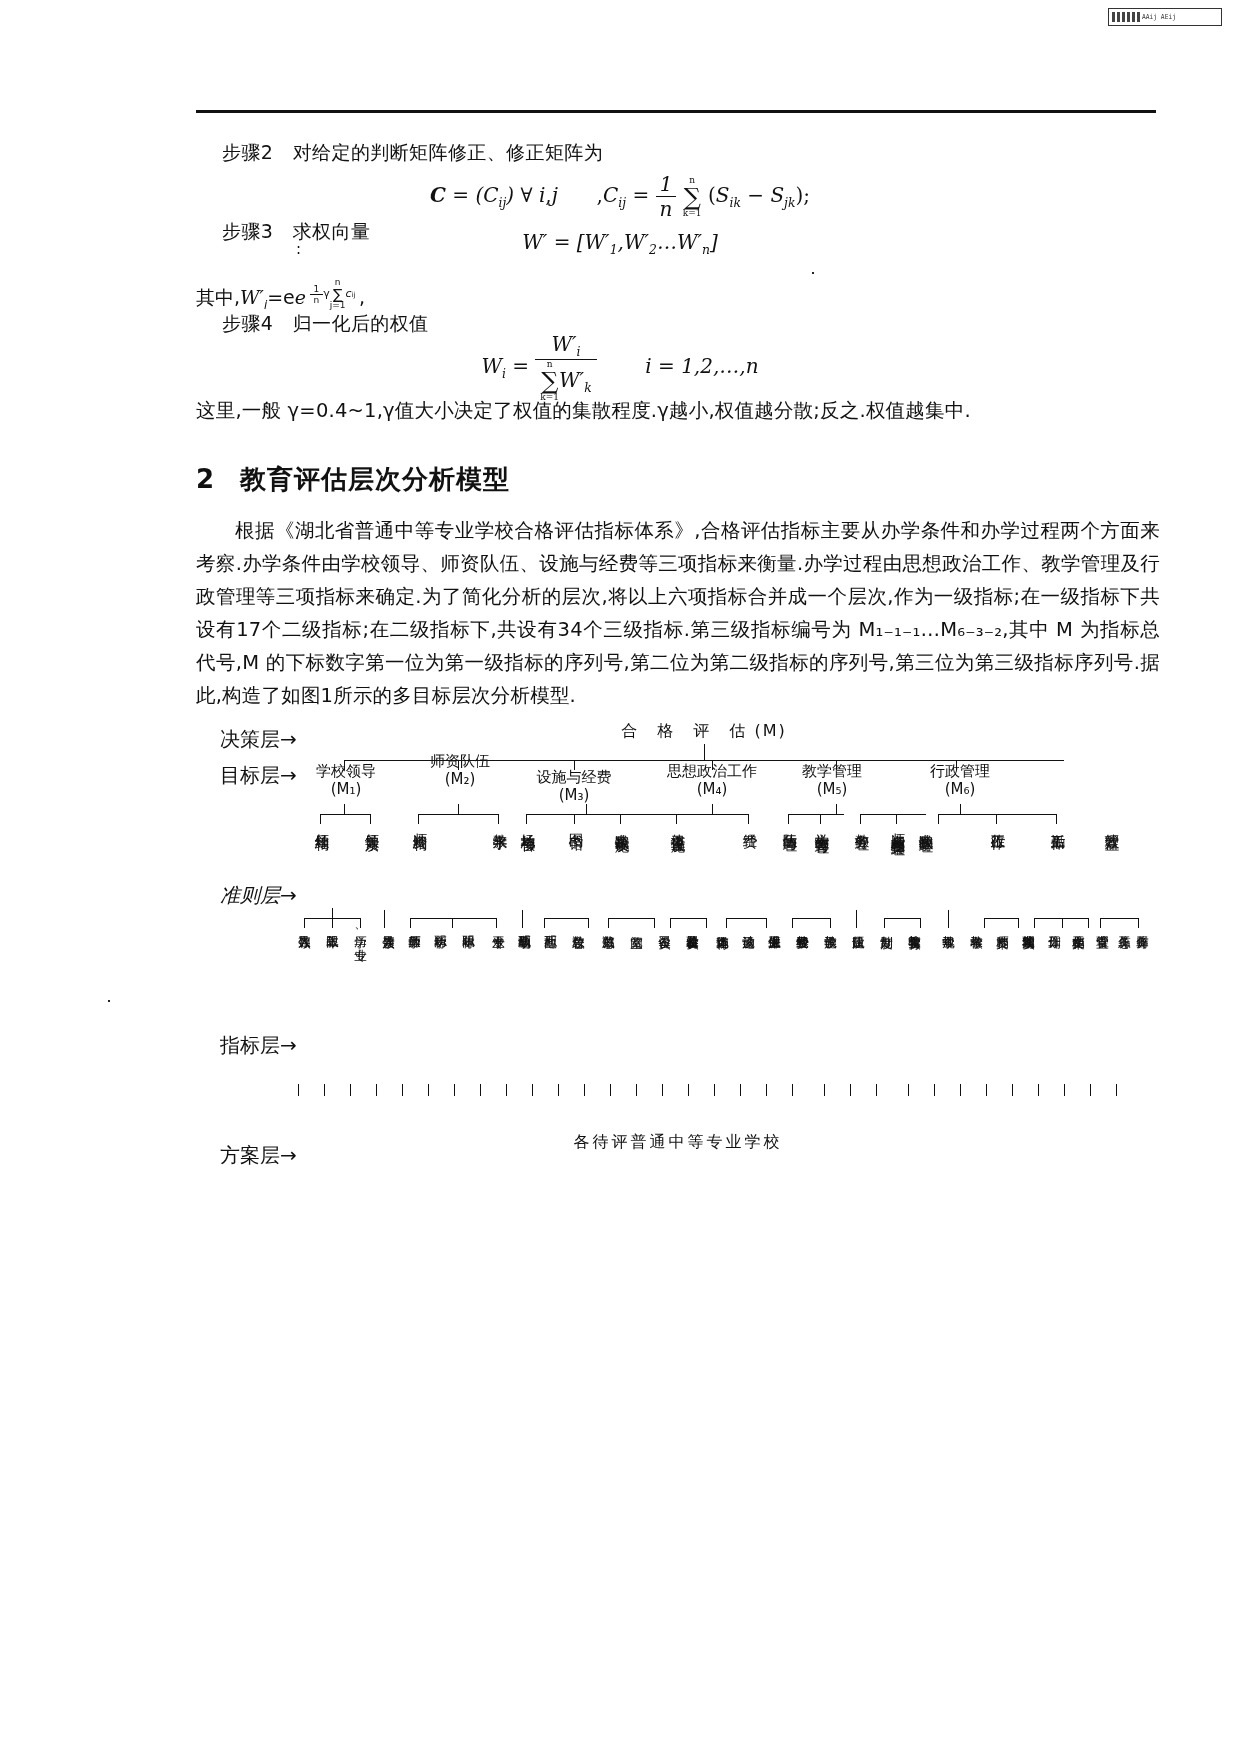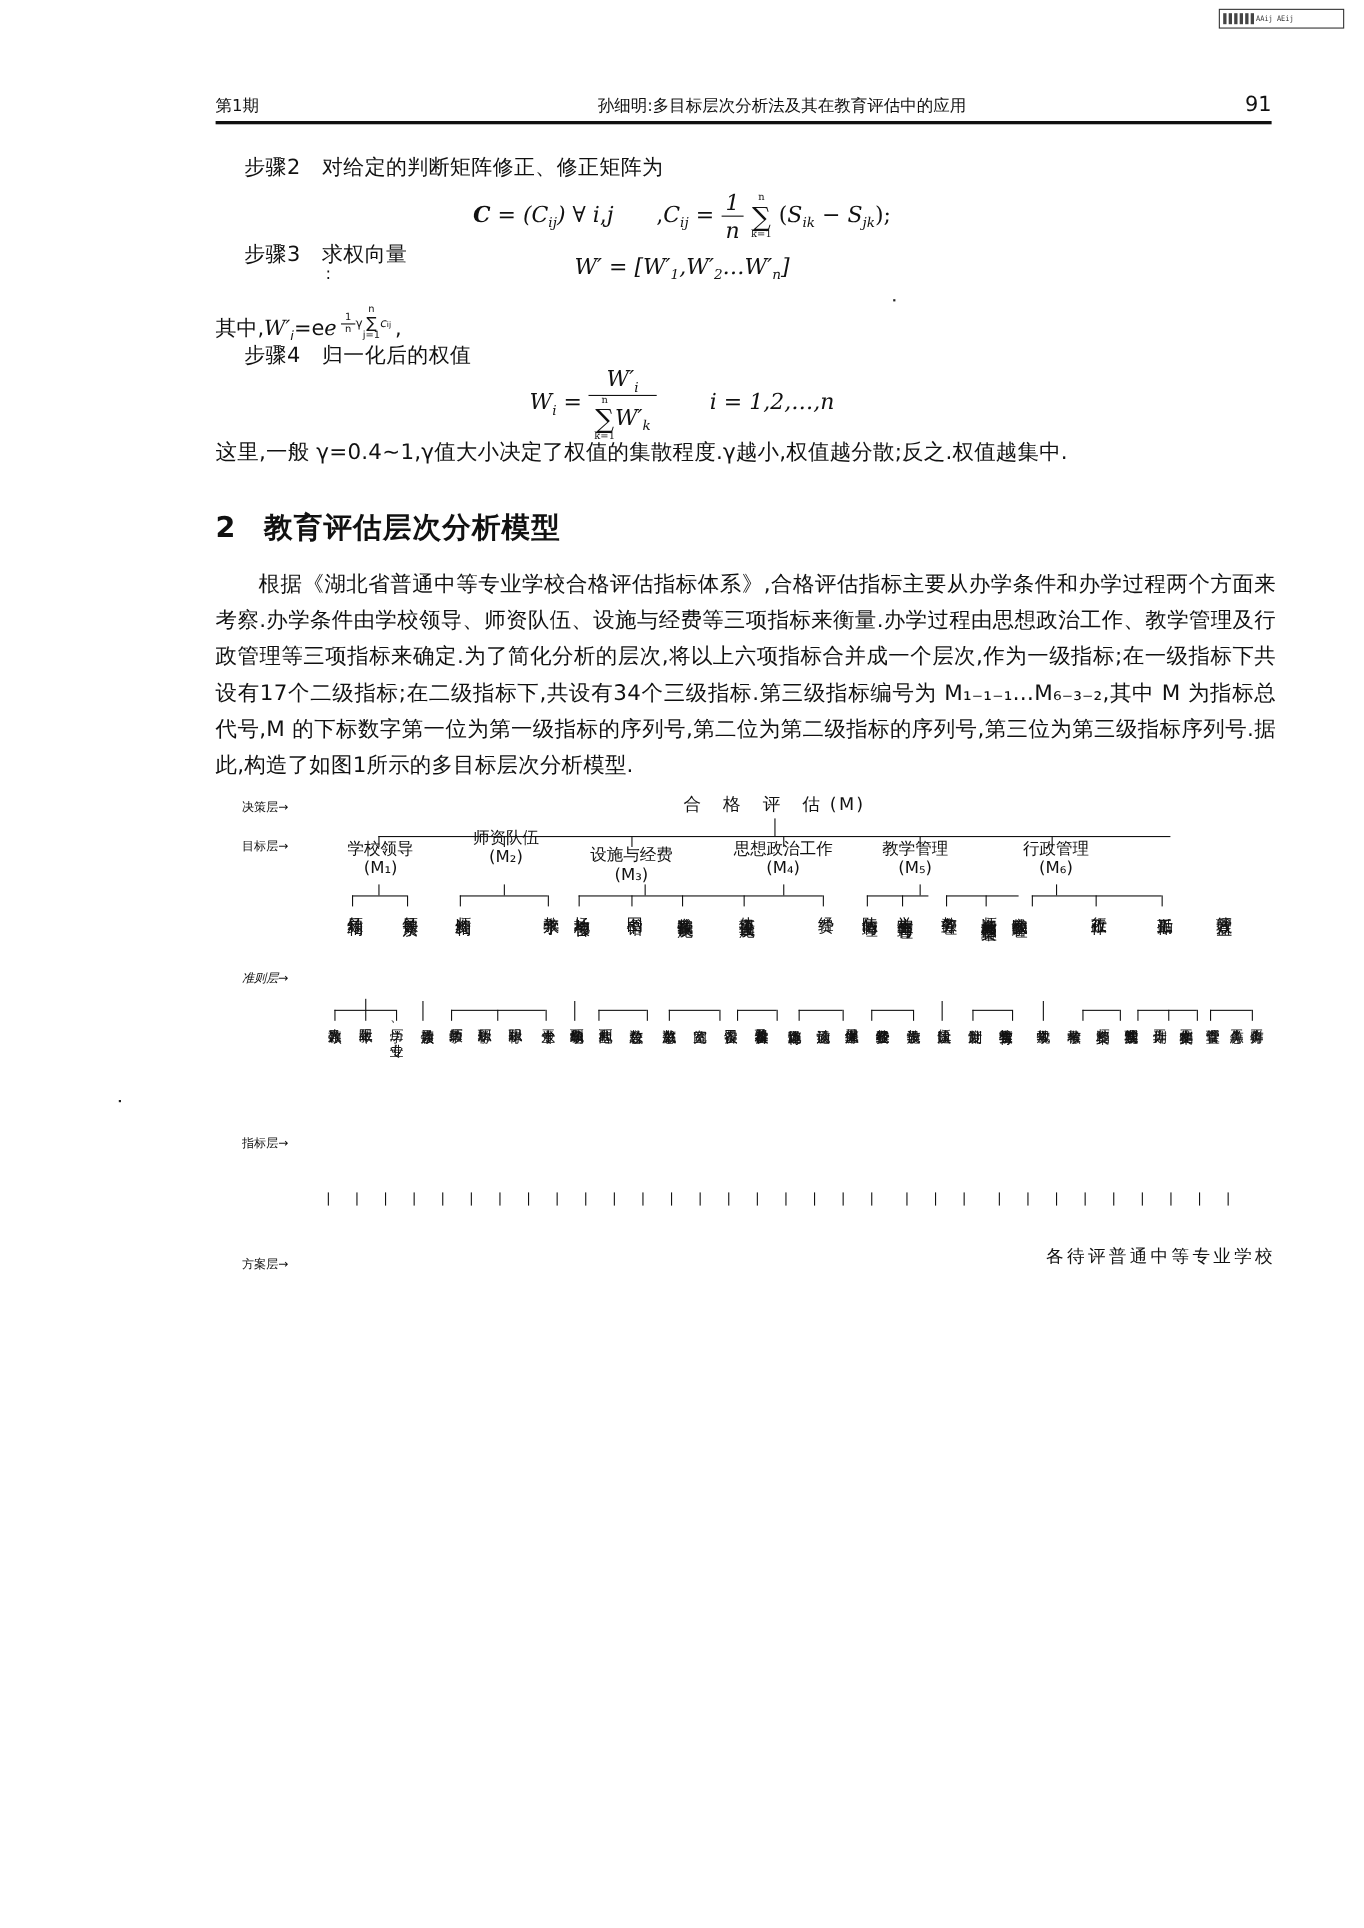--- a/index.html
+++ b/index.html
@@ -70,21 +70,21 @@
     letter-spacing:.2px;
   }
   .h2{
     position:absolute;left:196px;
     font-size:26px;font-weight:bold;letter-spacing:1px;
   }
   .h2 .num{display:inline-block;width:44px;font-weight:bold;}
 
   
   .fig{position:absolute;left:196px;top:712px;width:964px;height:480px;font-size:14px;}
-  .lvl{position:absolute;font-size:11px;white-space:nowrap;}
+  .lvl{position:absolute;font-size:20px;white-space:nowrap;}
   .node{position:absolute;white-space:nowrap;text-align:center;font-size:15px;line-height:18px;}
   .vnode{
     position:absolute;
     writing-mode:vertical-rl;text-orientation:upright;
     font-size:14.5px;line-height:16px;letter-spacing:1px;white-space:nowrap;
   }
   .vsmall{
     position:absolute;
     writing-mode:vertical-rl;text-orientation:upright;
     font-size:12.5px;line-height:13.5px;letter-spacing:0px;white-space:nowrap;
@@ -110,25 +110,20 @@
       <i></i>
         <i></i>
         <i></i>
         <i></i>
         <i></i>
         <i></i>
     </span>
     <span class="noise">AAij AEij</span>
   </div>
 
-  <div class="head">
-    <span class="issue">第1期</span>
-    <span class="title">孙细明:多目标层次分析法及其在教育评估中的应用</span>
-    <span class="pageno">91</span>
-  </div>
   <div class="rule"></div>
 
   <div class="blk step" style="top:137px;">步骤2　对给定的判断矩阵修正、修正矩阵为</div>
 
   <div class="formula" style="top:172px;">
     <span class="up" style="font-weight:bold;font-style:italic;">C</span>
     <span> = (C</span><sub>ij</sub><span>)</span>
     <span class="up">∀</span> <span>i</span><span class="up">,</span><span>j</span>
     <span style="display:inline-block;width:26px;"></span>
     <span class="up">,</span><span>C</span><sub>ij</sub><span> = </span>
@@ -374,20 +369,20 @@
       <div class="vline" style="left:642px;top:0;height:12px;"></div>
       <div class="vline" style="left:668px;top:0;height:12px;"></div>
       <div class="vline" style="left:694px;top:0;height:12px;"></div>
       <div class="vline" style="left:720px;top:0;height:12px;"></div>
       <div class="vline" style="left:746px;top:0;height:12px;"></div>
       <div class="vline" style="left:772px;top:0;height:12px;"></div>
       <div class="vline" style="left:798px;top:0;height:12px;"></div>
       <div class="vline" style="left:824px;top:0;height:12px;"></div>
     </div>
 
-    <div class="plan" style="top:420px;text-align:right;">各待评普通中等专业学校</div>
+    <div class="plan" style="top:420px;">各待评普通中等专业学校</div>
 
   </div>
 
   <div class="dot" style="left:108px;top:1000px;"></div>
   <div class="dot" style="left:812px;top:272px;"></div>
 
 </div>
 
 </body></html>

